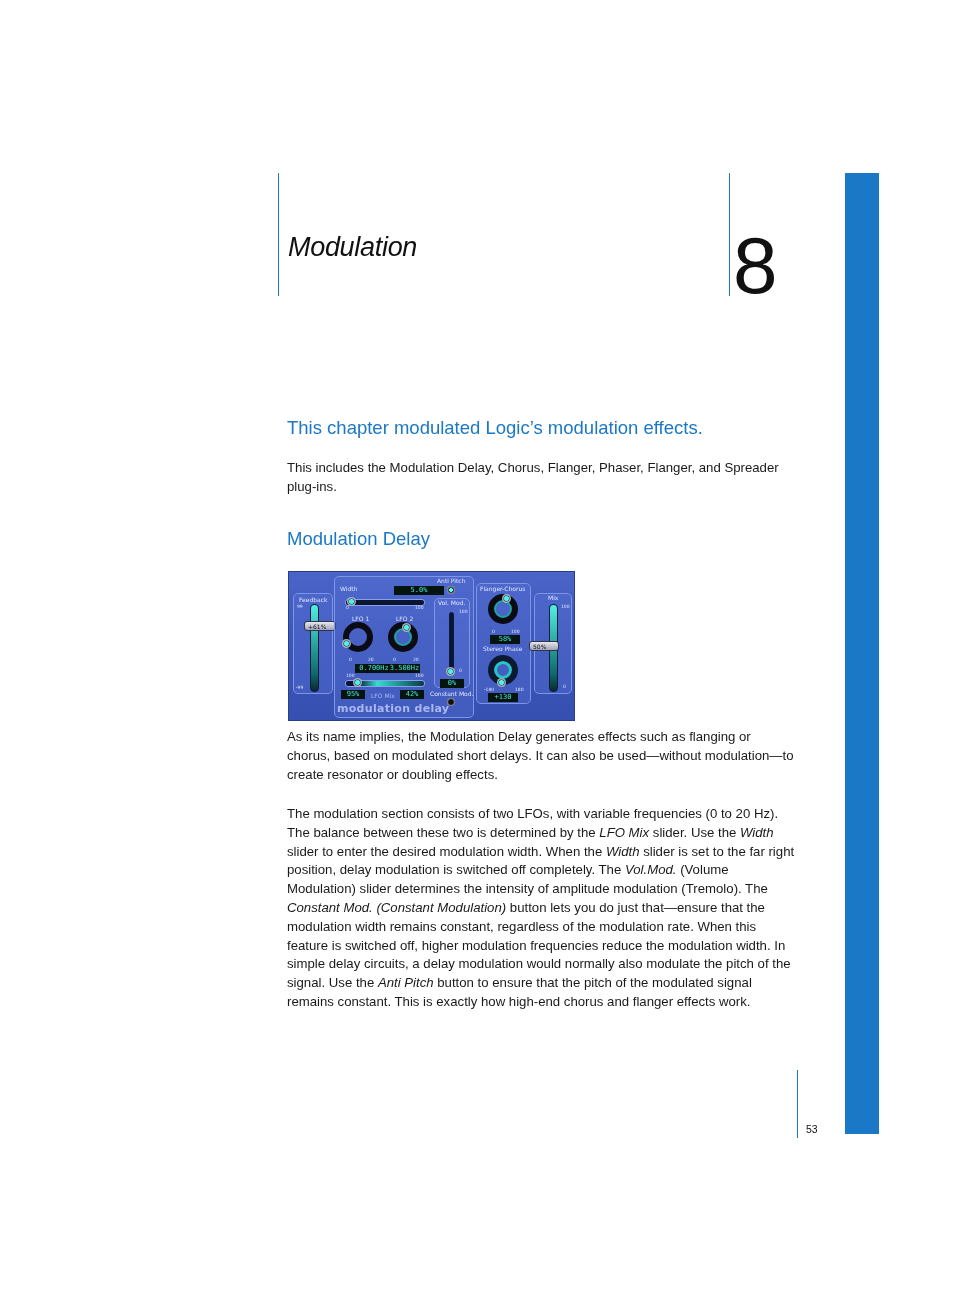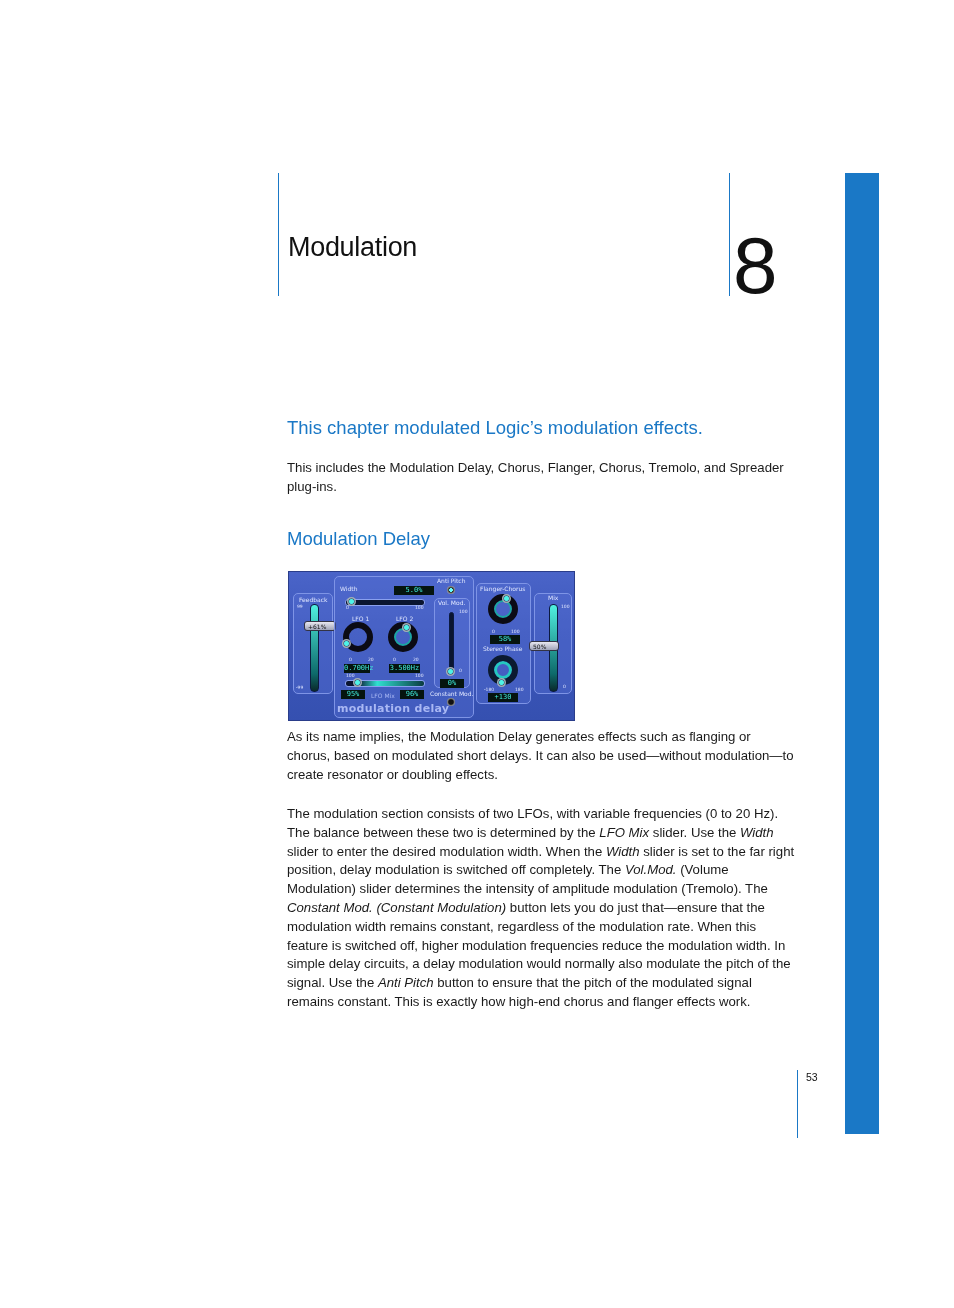--- a/index.html
+++ b/index.html
@@ -1,27 +1,27 @@
 <!DOCTYPE html>
 <html><head>
   <meta charset="utf-8">
   <style>
     html, body { margin: 0; padding: 0; background: #ffffff; }
     body { width: 954px; height: 1308px; position: relative; overflow: hidden;
            font-family: "Liberation Sans", "DejaVu Sans", sans-serif; color: #1a1a1a; }
     .abs { position: absolute; }
     .vrule { position: absolute; width: 1px; background: #1a78c6; }
-    .chapter-title { left: 288px; top: 232px; font-size: 27px; color: #111; letter-spacing: -0.3px; }
+    .chapter-title { left: 288px; top: 232px; font-size: 27px; color: #111; letter-spacing: -0.3px; font-style: italic; }
     .chapter-num { left: 733px; top: 226px; font-size: 80px; line-height: 80px; color: #111; font-weight: 300; }
     .side-tab { left: 845px; top: 173px; width: 34px; height: 961px; background: #1a78c6; }
     .intro { left: 287px; top: 417px; font-size: 18.5px; color: #1a78c6; }
     .para { left: 287px; width: 510px; font-size: 13.2px; line-height: 18.8px; color: #1a1a1a; }
     .para i { font-style: italic; }
     .h2 { left: 287px; top: 528px; font-size: 18.5px; color: #1a78c6; }
-    .pagenum { left: 806px; top: 1071px; font-size: 10.5px; color: #111; }
+    .pagenum { left: 806px; top: 1123px; font-size: 10.5px; color: #111; }
 
     
     .plugin { left: 288px; top: 571px; width: 287px; height: 150px;
       background: linear-gradient(180deg, #4a64c8 0%, #3e58bc 40%, #3550b0 100%);
       border: 1px solid #2a3d8a; box-sizing: border-box; overflow: hidden;
       font-family: "DejaVu Sans", sans-serif; }
     .panel { position: absolute; border: 1px solid #7e94e6; border-radius: 5px;
       background: rgba(90,115,215,0.35); box-sizing: border-box; }
     .lbl { position: absolute; font-size: 6px; color: #dfe6ff; white-space: nowrap; }
     .tick { position: absolute; font-size: 4.5px; color: #e0e6ff; }
@@ -45,63 +45,63 @@
 <body>
 
 <div class="vrule" style="left:278px; top:173px; height:123px;"></div>
 <div class="vrule" style="left:729px; top:173px; height:123px;"></div>
 <div class="abs side-tab"></div>
 
 <div class="abs chapter-title">Modulation</div>
 <div class="abs chapter-num">8</div>
 
 <div class="abs intro">This chapter modulated Logic’s modulation effects.</div>
-<div class="abs para" style="top:459px;">This includes the Modulation Delay, Chorus, Flanger, Chorus, Tremolo, and Spreader plug-ins.</div>
+<div class="abs para" style="top:459px;">This includes the Modulation Delay, Chorus, Flanger, Phaser, Flanger, and Spreader plug-ins.</div>
 
 <div class="abs h2">Modulation Delay</div>
 
 <div class="abs plugin">
 
   <div class="panel" style="left:4px; top:21px; width:40px; height:101px;">
     <div class="lbl" style="left:5px; top:2px;">Feedback</div>
     <div class="tick" style="left:3px; top:10px;">99</div>
     <div class="tick" style="left:2px; top:91px;">-99</div>
     <div class="vtrack" style="left:16px; top:10px; height:86px;"></div>
     <div class="pill" style="left:10px; top:27px; width:32px;">+61%</div>
   </div>
 
   <div class="panel" style="left:45px; top:4px; width:140px; height:142px;"></div>
   <div class="lbl" style="left:51px; top:13px;">Width</div>
-  <div class="lcd" style="left:105px; top:14px; width:40px;">5.0%</div>
+  <div class="lcd" style="left:105px; top:14px; width:50px;">5.0%</div>
   <div class="htrack" style="left:56px; top:27px; width:78px;"></div>
   <div class="handle" style="left:58px; top:25px;"></div>
   <div class="tick" style="left:57px; top:33px;">0</div>
   <div class="tick" style="left:126px; top:33px;">100</div>
 
   <div class="lbl" style="left:63px; top:43px;">LFO 1</div>
   <div class="knob" style="left:54px; top:50px;"></div>
   <div class="handle" style="left:53px; top:67px;"></div>
   <div class="tick" style="left:60px; top:85px;">0</div>
   <div class="tick" style="left:79px; top:85px;">20</div>
-  <div class="lcd" style="left:55px; top:92px; width:26px;">0.700Hz</div>
+  <div class="lcd" style="left:66px; top:92px; width:38px;">0.700Hz</div>
 
   <div class="lbl" style="left:107px; top:43px;">LFO 2</div>
   <div class="knob teal" style="left:99px; top:50px;"></div>
   <div class="handle" style="left:113px; top:51px;"></div>
   <div class="tick" style="left:104px; top:85px;">0</div>
   <div class="tick" style="left:124px; top:85px;">20</div>
   <div class="lcd" style="left:100px; top:92px; width:31px;">3.500Hz</div>
 
   <div class="tick" style="left:57px; top:101px;">100</div>
   <div class="tick" style="left:126px; top:101px;">100</div>
   <div class="htrack" style="left:56px; top:108px; width:78px; background:linear-gradient(90deg,#0a1530 15%,#30e0d0 40%,#0a3a40);"></div>
   <div class="handle" style="left:64px; top:106px;"></div>
   <div class="lcd" style="left:52px; top:118px; width:24px;">95%</div>
   <div class="lbl" style="left:82px; top:120px; color:#a9b8f4;">LFO Mix</div>
-  <div class="lcd" style="left:111px; top:118px; width:24px;">96%</div>
+  <div class="lcd" style="left:111px; top:118px; width:24px;">42%</div>
 
   <div class="brand">modulation delay</div>
 
   <div class="lbl" style="left:148px; top:5px;">Anti Pitch</div>
   <div class="btn-round" style="left:158px; top:14px;"></div>
   <div class="panel" style="left:145px; top:26px; width:36px; height:90px;"></div>
   <div class="lbl" style="left:149px; top:27px;">Vol. Mod.</div>
   <div class="tick" style="left:170px; top:37px;">100</div>
   <div class="tick" style="left:170px; top:96px;">0</div>
   <div class="vtrack" style="left:160px; top:40px; width:3px; height:60px; background:#0a1530;"></div>

